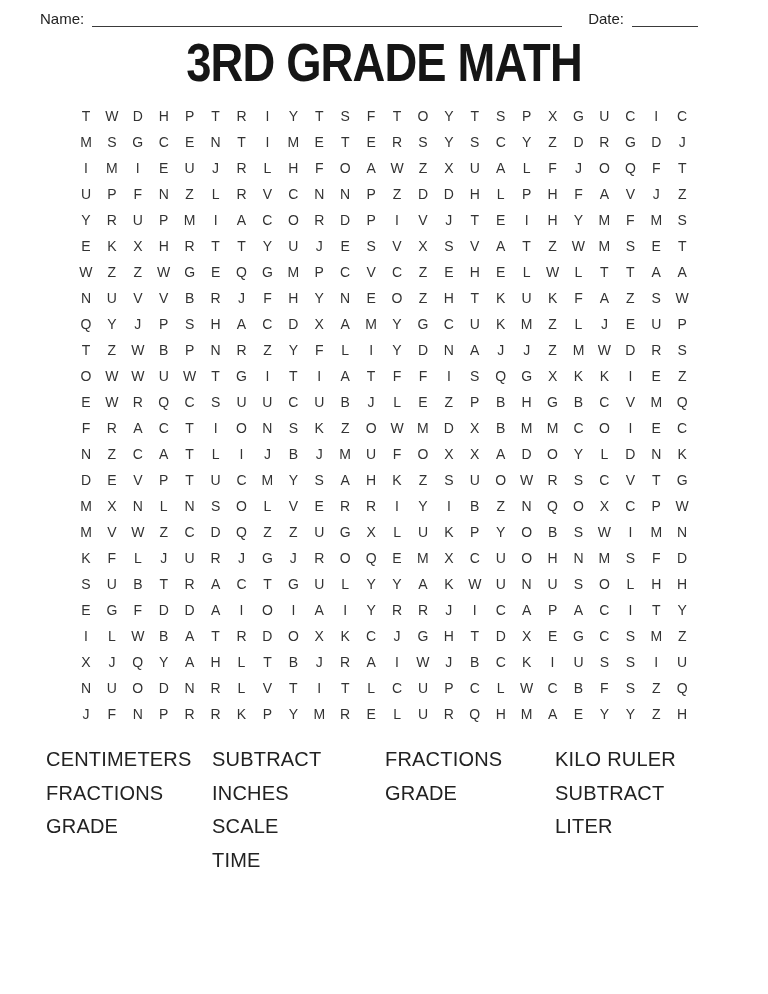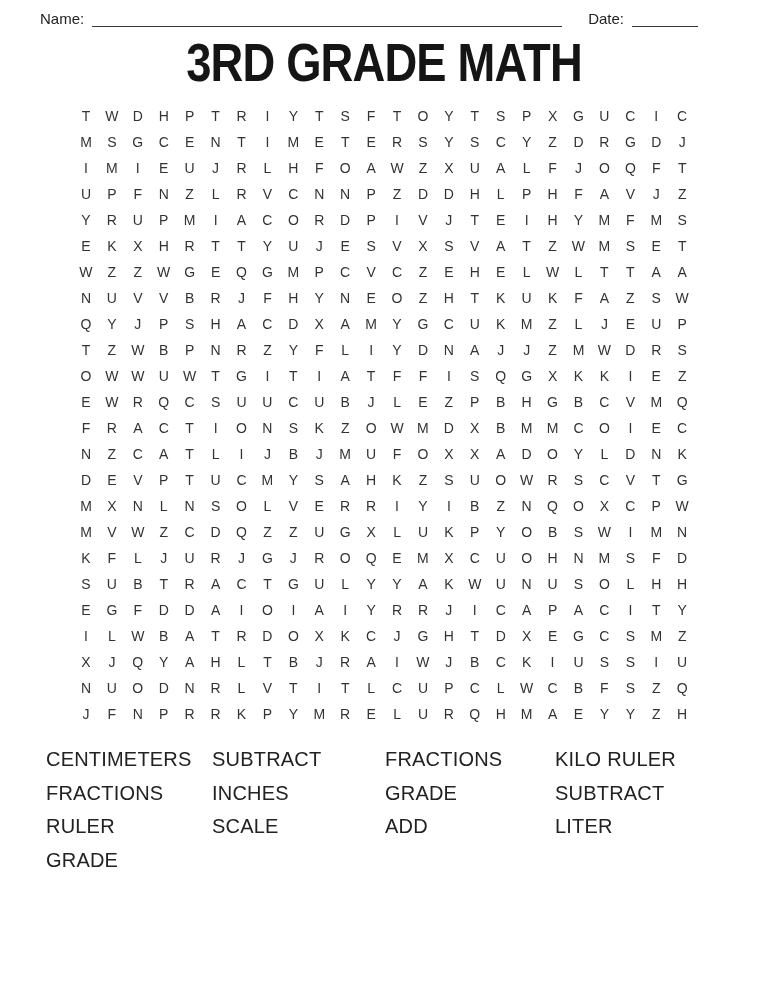--- a/index.html
+++ b/index.html
@@ -726,32 +726,31 @@
         <span class="cell">Y</span>
         <span class="cell">Z</span>
         <span class="cell">H</span>
       </div>
     </div>
 
   <div class="word-list">
       <div class="word-col">
         <div class="word">CENTIMETERS</div>
         <div class="word">FRACTIONS</div>
-        <div class="word">RULER</div>
         <div class="word">GRADE</div>
       </div>
       <div class="word-col">
         <div class="word">SUBTRACT</div>
         <div class="word">INCHES</div>
         <div class="word">SCALE</div>
+        <div class="word">TIME</div>
       </div>
       <div class="word-col">
         <div class="word">FRACTIONS</div>
         <div class="word">GRADE</div>
-        <div class="word">ADD</div>
       </div>
       <div class="word-col">
         <div class="word">KILO RULER</div>
         <div class="word">SUBTRACT</div>
         <div class="word">LITER</div>
       </div>
     </div>
 
 </div>
 

